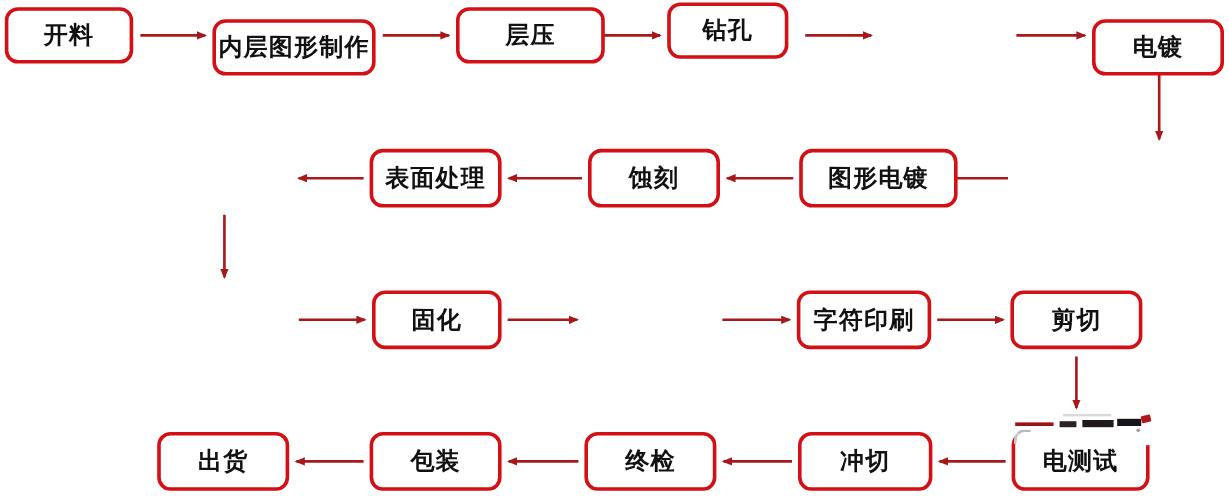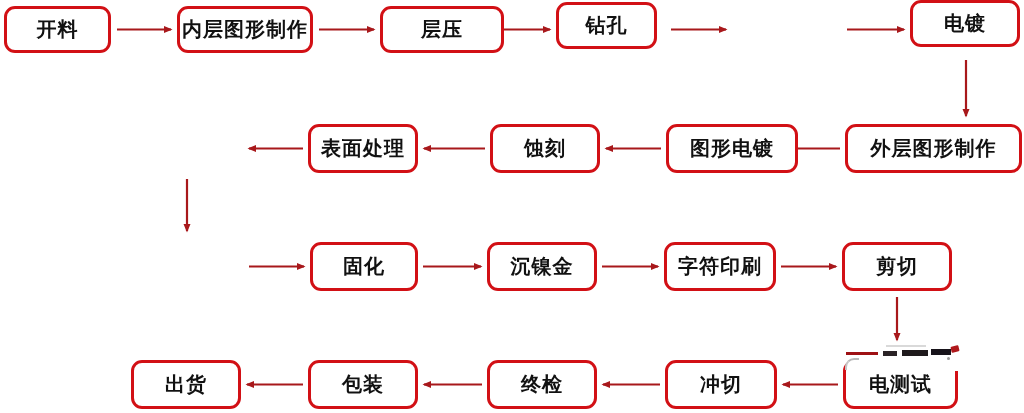--- a/index.html
+++ b/index.html
@@ -74,51 +74,45 @@
 
     <line x1="838" y1="384.5" x2="783" y2="384.5" stroke="#a8181b" stroke-width="2.2" marker-end="url(#ah)"></line>
     <line x1="660" y1="384.5" x2="603" y2="384.5" stroke="#a8181b" stroke-width="2.2" marker-end="url(#ah)"></line>
     <line x1="482" y1="384.5" x2="424" y2="384.5" stroke="#a8181b" stroke-width="2.2" marker-end="url(#ah)"></line>
     <line x1="303" y1="384.5" x2="247" y2="384.5" stroke="#a8181b" stroke-width="2.2" marker-end="url(#ah)"></line>
   </svg>
 
   <div class="node" style="left:4px;top:6px;width:107px;height:47px">
       <span>开料</span>
     </div>
-  <div class="node" style="left:177px;top:6px;width:136px;height:47px">
+  <div class="node" style="left:177px;top:16px;width:136px;height:47px">
       <span>内层图形制作</span>
     </div>
   <div class="node" style="left:380px;top:6px;width:124px;height:47px">
       <span>层压</span>
     </div>
   <div class="node" style="left:556px;top:2px;width:101px;height:47px">
       <span>钻孔</span>
     </div>
-  <div class="node" style="left:910px;top:0;width:110px;height:47px">
+  <div class="node" style="left:910px;top:16px;width:110px;height:47px">
       <span>电镀</span>
     </div>
 
-  <div class="node" style="left:845px;top:124px;width:177px;height:49px">
-      <span>外层图形制作</span>
-    </div>
   <div class="node" style="left:666px;top:124px;width:132px;height:49px">
       <span>图形电镀</span>
     </div>
   <div class="node" style="left:490px;top:124px;width:110px;height:49px">
       <span>蚀刻</span>
     </div>
   <div class="node" style="left:308px;top:124px;width:110px;height:49px">
       <span>表面处理</span>
     </div>
 
   <div class="node" style="left:310px;top:242px;width:108px;height:49px">
       <span>固化</span>
-    </div>
-  <div class="node" style="left:487px;top:242px;width:110px;height:49px">
-      <span>沉镍金</span>
     </div>
   <div class="node" style="left:664px;top:242px;width:112px;height:49px">
       <span>字符印刷</span>
     </div>
   <div class="node" style="left:843px;top:360px;width:115px;height:49px">
       <span>电测试</span>
     </div>
 
   <div class="node" style="left:842px;top:242px;width:110px;height:49px">
       <span>剪切</span>

